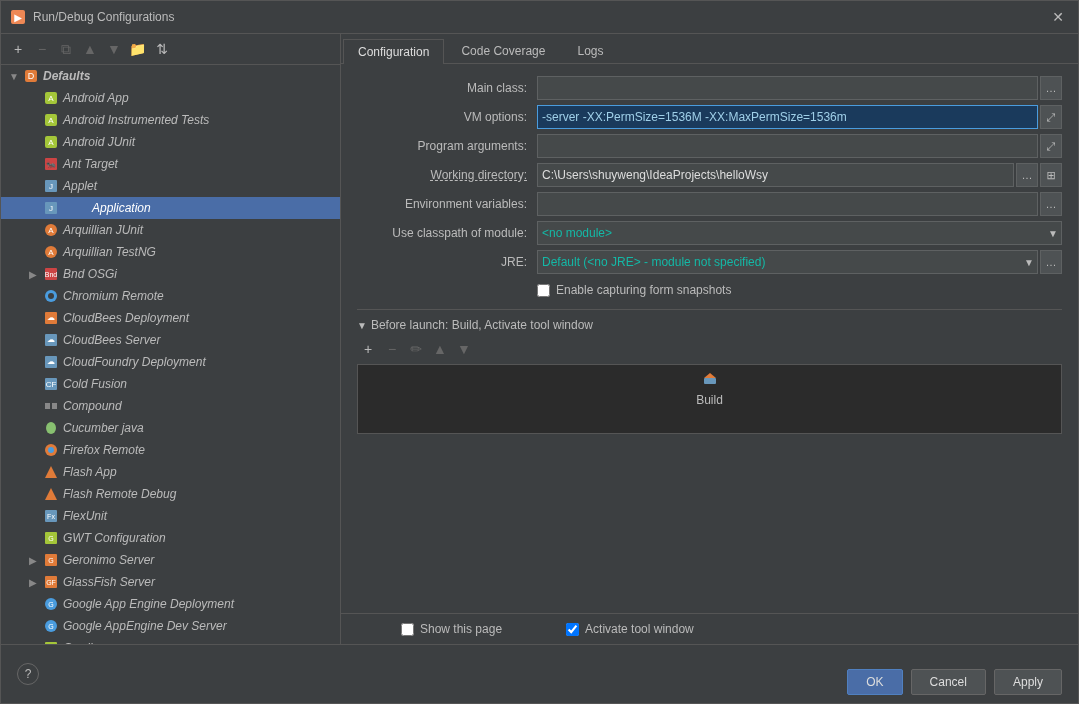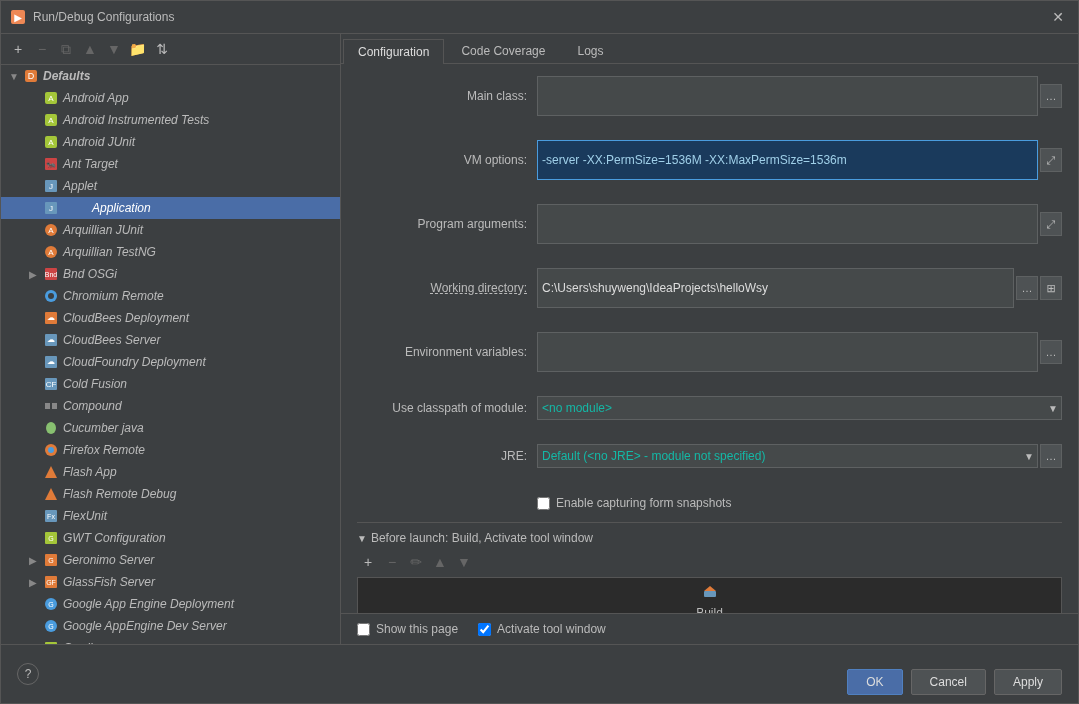--- a/index.html
+++ b/index.html
@@ -164,21 +164,21 @@
       flex: 1;
       overflow-y: auto;
       padding: 12px 16px;
     }
     .config-content::-webkit-scrollbar { width: 8px; }
     .config-content::-webkit-scrollbar-track { background: #3c3f41; }
     .config-content::-webkit-scrollbar-thumb { background: #555; }
     .form-row {
       display: flex;
       align-items: center;
-      margin-bottom: 24px;
+      margin-bottom: 5px;
     }
     .form-label {
       width: 180px;
       color: #bbb;
       font-size: 12px;
       flex-shrink: 0;
       text-align: right;
       padding-right: 10px;
     }
     .form-label.underlined {
@@ -186,21 +186,21 @@
       text-decoration-style: dashed;
     }
     .form-input-wrap {
       flex: 1;
       display: flex;
       align-items: center;
       gap: 2px;
     }
     .form-input {
       flex: 1;
-      height: 40px;
+      height: 24px;
       background: #45494a;
       border: 1px solid #5e6162;
       color: #ddd;
       font-size: 12px;
       padding: 2px 4px;
       outline: none;
     }
     .form-input.highlighted {
       background: #1a3a5c;
       border-color: #4a9cde;
@@ -326,20 +326,21 @@
       align-items: center;
       gap: 6px;
       color: #bbb;
       font-size: 12px;
     }
     .bottom-checkbox-row label {
       display: flex;
       align-items: center;
       gap: 6px;
       cursor: pointer;
+      margin-left: 44px;
     }
     
     .dialog-footer {
       background: #3c3f41;
       border-top: 1px solid #555;
       padding: 8px 16px;
       display: flex;
       align-items: center;
       justify-content: space-between;
     }

